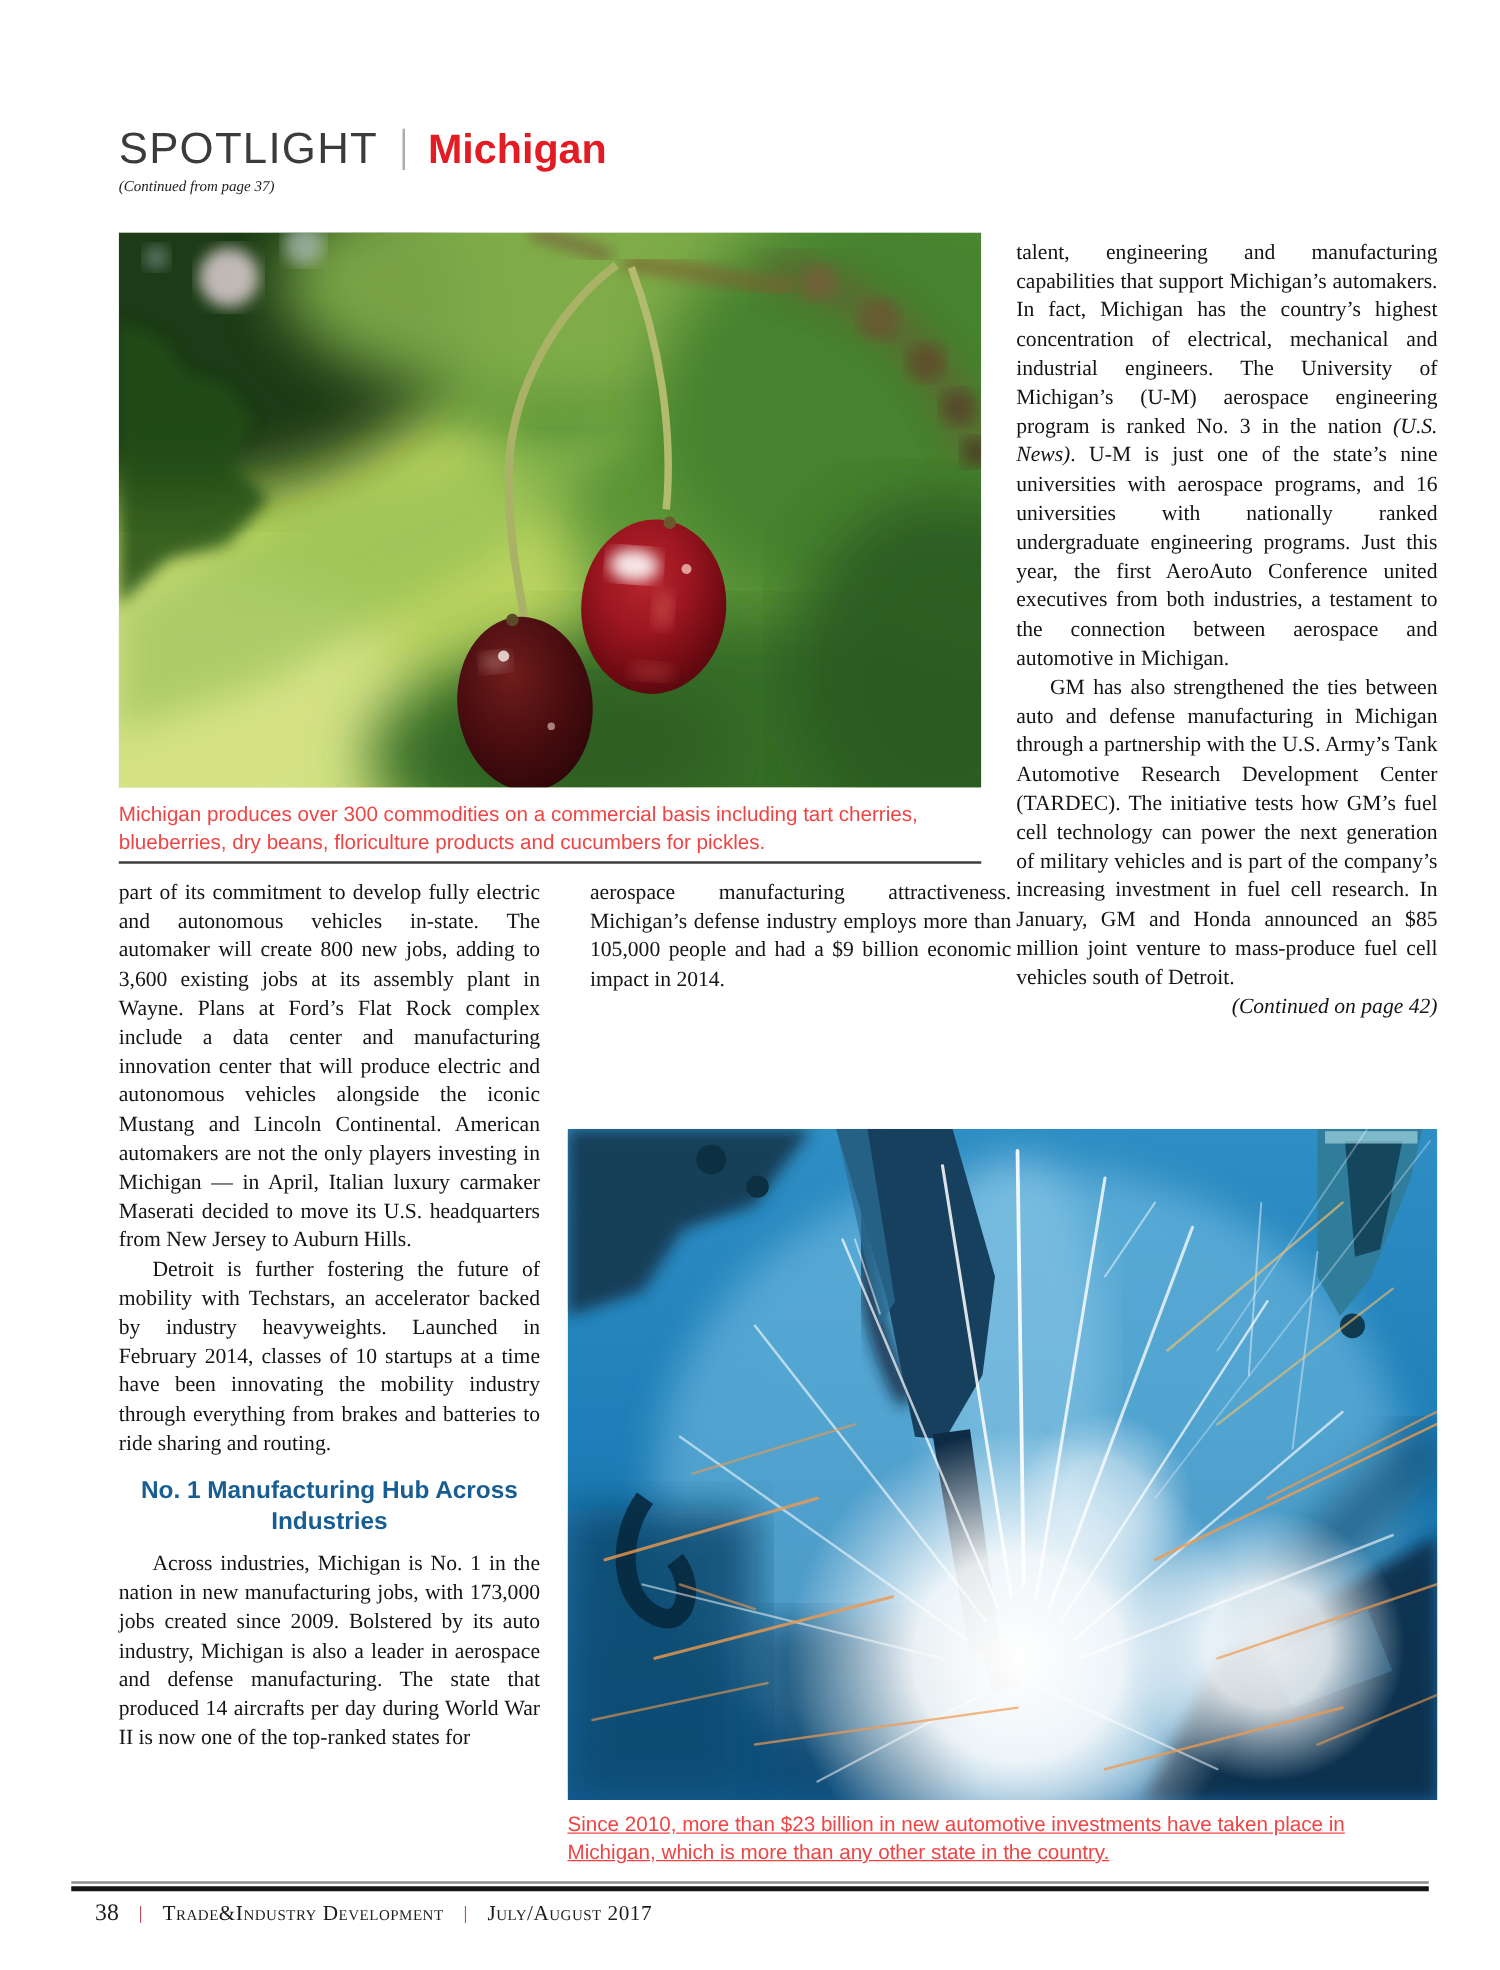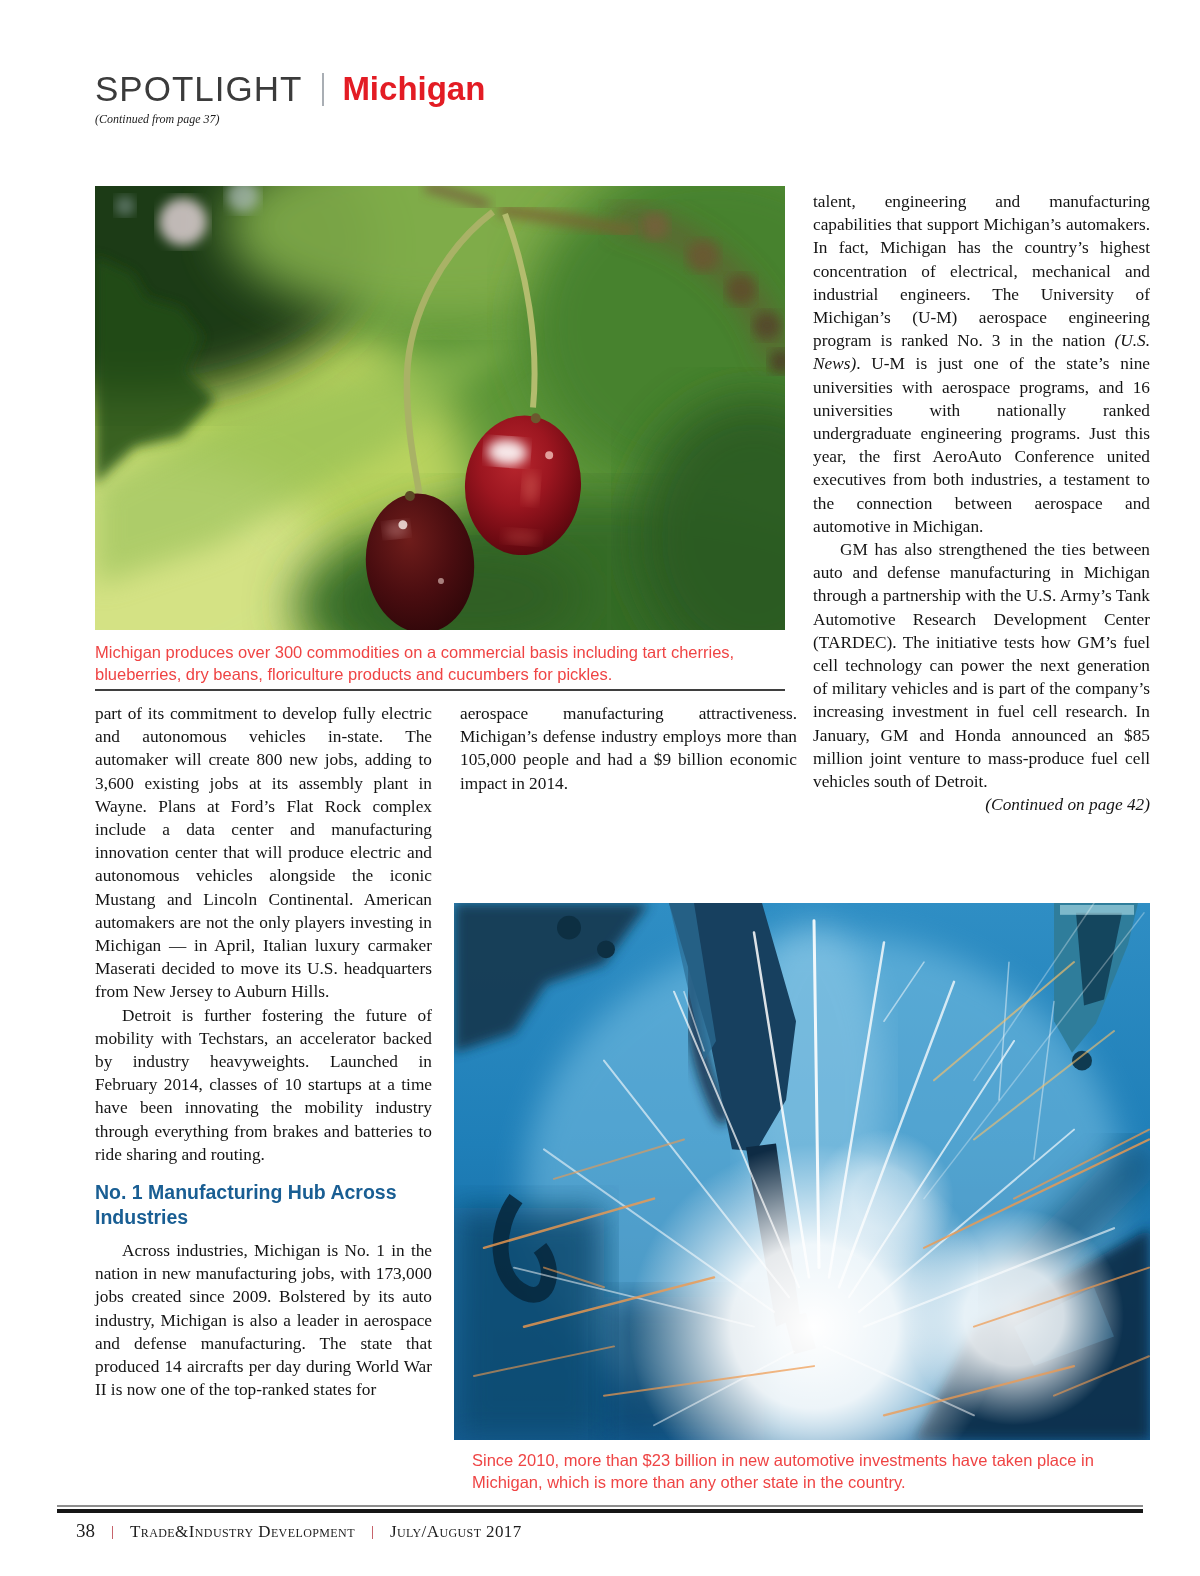--- a/index.html
+++ b/index.html
@@ -5,21 +5,21 @@
   html,body { margin:0; padding:0; }
   body {
     width:1200px; height:1576px; background:#ffffff; position:relative;
     font-family:"Liberation Serif", serif; color:#141414;
     -webkit-font-smoothing:antialiased;
   }
   .page { position:absolute; inset:0; overflow:hidden; }
 
   
   .header { position:absolute; left:95px; top:70px; }
-  .header-row { display:flex; align-items:center; }
+  .header-row { display:flex; align-items:center;margin-top:30px; }
   .section-title {
     font-family:"Liberation Sans", sans-serif; font-size:35px; line-height:38px;
     color:#3b3b3b; letter-spacing:1px; font-weight:400;
   }
   .header-divider { width:2px; height:33px; background:#a9aeb4; margin:0 18px 0 20px; }
   .topic-title {
     font-family:"Liberation Sans", sans-serif; font-size:33px; line-height:38px;
     font-weight:700; color:#e31c24;
   }
   .continued-from { font-style:italic; font-size:12px; color:#1c1c1c; margin-top:4px; }
@@ -28,37 +28,37 @@
   figure { margin:0; }
   .photo { position:absolute; overflow:hidden; }
   .photo svg { display:block; width:100%; height:100%; }
   .photo-cherries { left:95px; top:186px; width:690px; height:444px; }
   .photo-welding  { left:454px; top:903px; width:696px; height:537px; }
   .caption {
     position:absolute; font-family:"Liberation Sans", sans-serif;
     color:#ef4444; font-size:16.5px; line-height:22px; text-align:left;
   }
   .caption-cherries { left:95px; top:641px; width:690px; }
-  .caption-welding  { left:472px; top:1449px; width:696px; }
+  .caption-welding  { left:454px; top:1449px; width:696px;text-decoration:underline; }
   .rule-caption { position:absolute; left:95px; top:689px; width:690px; height:0; border-top:2px solid #3f3f3f; }
 
   
   .col {
     position:absolute; width:337px; text-align:justify;
     font-size:17.3px; line-height:23.2px; color:#141414;
   }
   .col p { margin:0; }
   .col p.indent { text-indent:27px; }
   .col-left   { left:95px;  top:702px; }
-  .col-middle { left:460px; top:702px; }
+  .col-middle { left:472px; top:702px; }
   .col-right  { left:813px; top:190px; }
   .section-heading {
     font-family:"Liberation Sans", sans-serif; font-weight:700;
     color:#195e93; font-size:19.5px; line-height:25px;
-    margin:14px 0 9px 0; text-align:left;
+    margin:14px 0 9px 0; text-align:center;
   }
   .italic { font-style:italic; }
   .cont-note { float:right; font-style:italic; }
 
   
   .footer-rule-thin  { position:absolute; left:57px; top:1505px; width:1086px; height:2px; background:#8d8d8d; }
   .footer-rule-thick { position:absolute; left:57px; top:1509px; width:1086px; height:4px; background:#161616; }
   .footer {
     position:absolute; left:76px; top:1520px;
     display:flex; align-items:baseline; color:#1d1d1d;justify-content:space-between;

